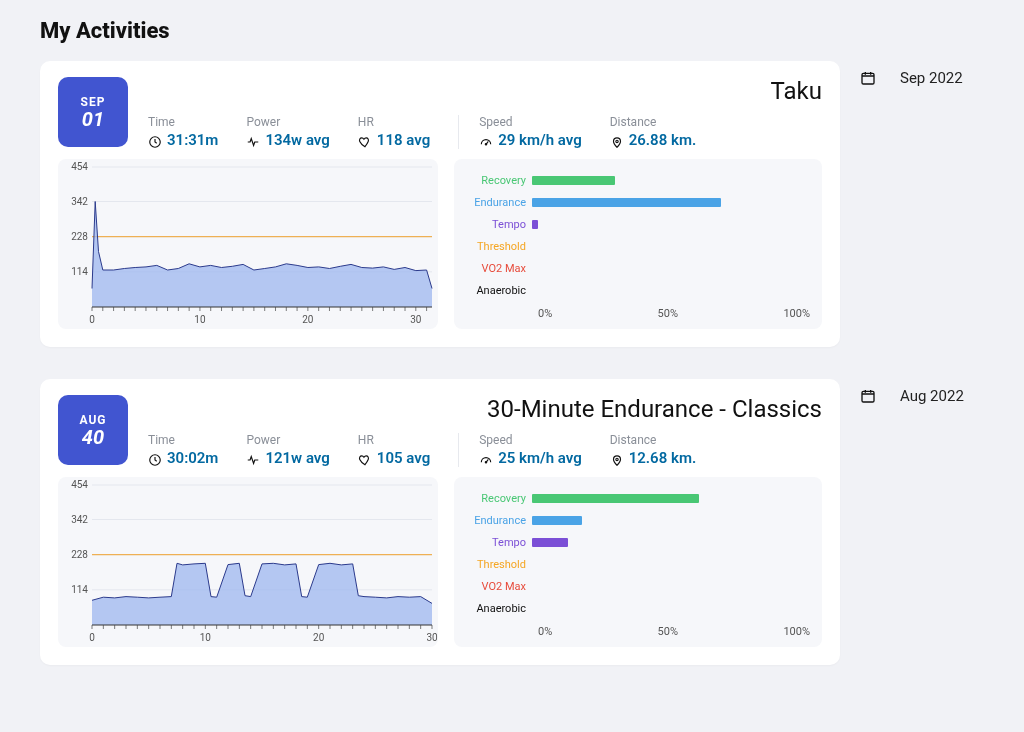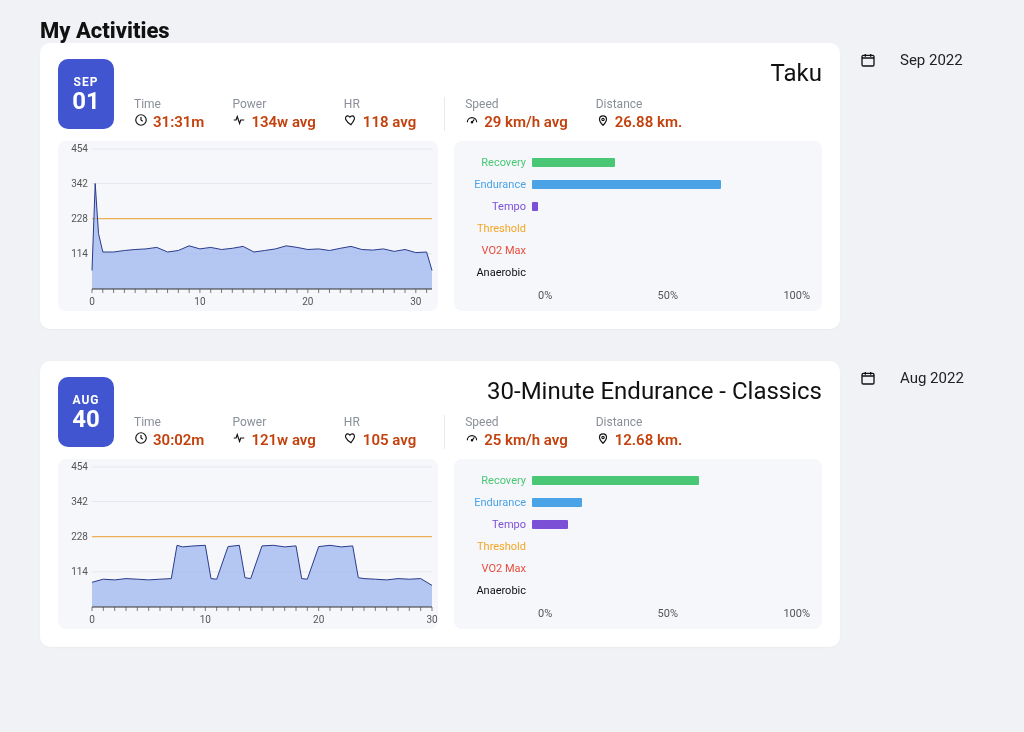--- a/index.html
+++ b/index.html
@@ -10,20 +10,21 @@
     width: 1024px;
     height: 732px;
     overflow: hidden;
   }
   .page {
     padding: 18px 40px 0 40px;
   }
   .page-title {
     font-size: 22px;
     font-weight: 800;
+    margin-bottom: 18px;
   }
   .row {
     display: flex;
     align-items: flex-start;
     gap: 20px;
     margin-bottom: 32px;
   }
   .card {
     background: #fff;
     border-radius: 10px;
@@ -39,33 +40,33 @@
     color: #222;
     padding-top: 8px;
   }
   .header {
     display: flex;
     align-items: flex-start;
     gap: 20px;
     margin-bottom: 10px;
   }
   .date-badge {
-    width: 56px;
+    width: 70px;
     height: 70px;
     border-radius: 10px;
     background: #4155d0;
     color: #fff;
     display: flex;
     flex-direction: column;
     align-items: center;
     justify-content: center;
     flex-shrink: 0;
   }
   .date-badge .mon { font-size: 12px; font-weight: 700; letter-spacing: 1px; }
-  .date-badge .day { font-size: 24px; font-weight: 700; line-height: 1; }
+  .date-badge .day { font-size: 20px; font-weight: 700; line-height: 1; font-style: italic; }
   .head-right { flex: 1; }
   .activity-title {
     font-size: 24px;
     font-weight: 400;
     margin-bottom: 10px;
     text-align: right;
   }
   .stats {
     display: flex;
     align-items: flex-start;
@@ -77,23 +78,23 @@
     gap: 2px;
     padding-right: 28px;
   }
   .stat-label {
     font-size: 12px;
     color: #8a8f98;
   }
   .stat-value {
     font-size: 15px;
     font-weight: 600;
-    color: #c2410c;
-    display: flex;
-    align-items: flex-start;
+    color: #0369a1;
+    display: flex;
+    align-items: flex-end;
     gap: 5px;
   }
   .stat-value .ic { width: 14px; height: 14px; display:inline-flex; }
   .divider {
     width: 1px;
     height: 34px;
     background: #e7e9ee;
     margin: 0 20px 0 0;
   }
   .charts {

